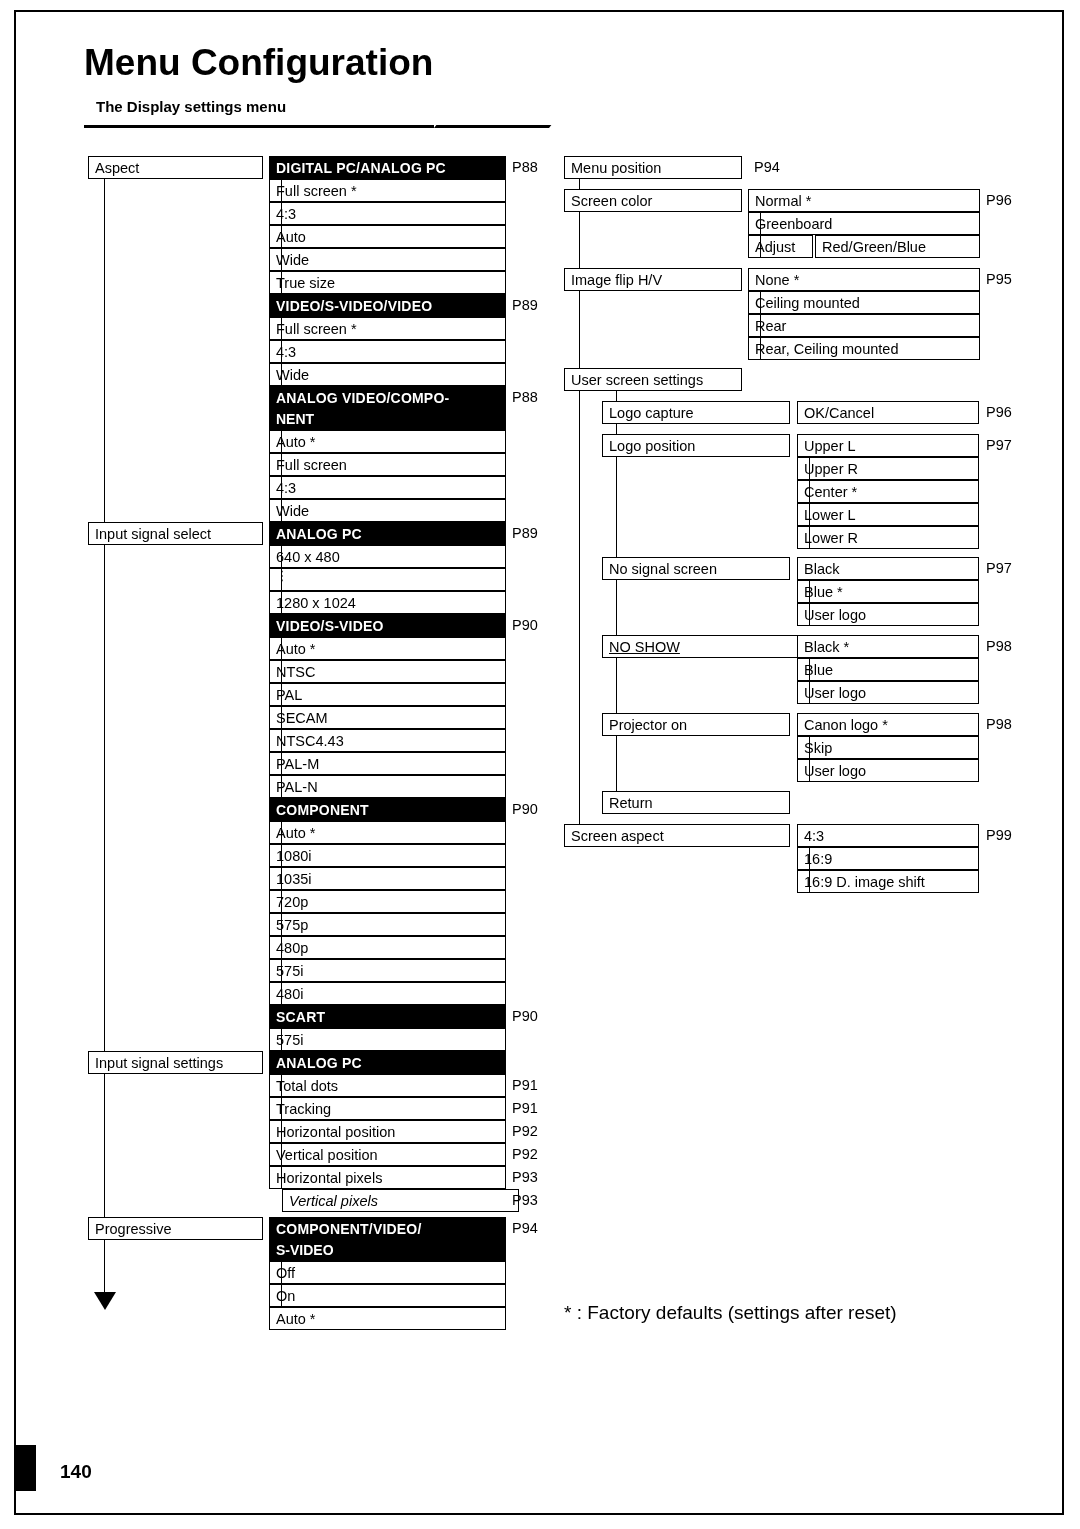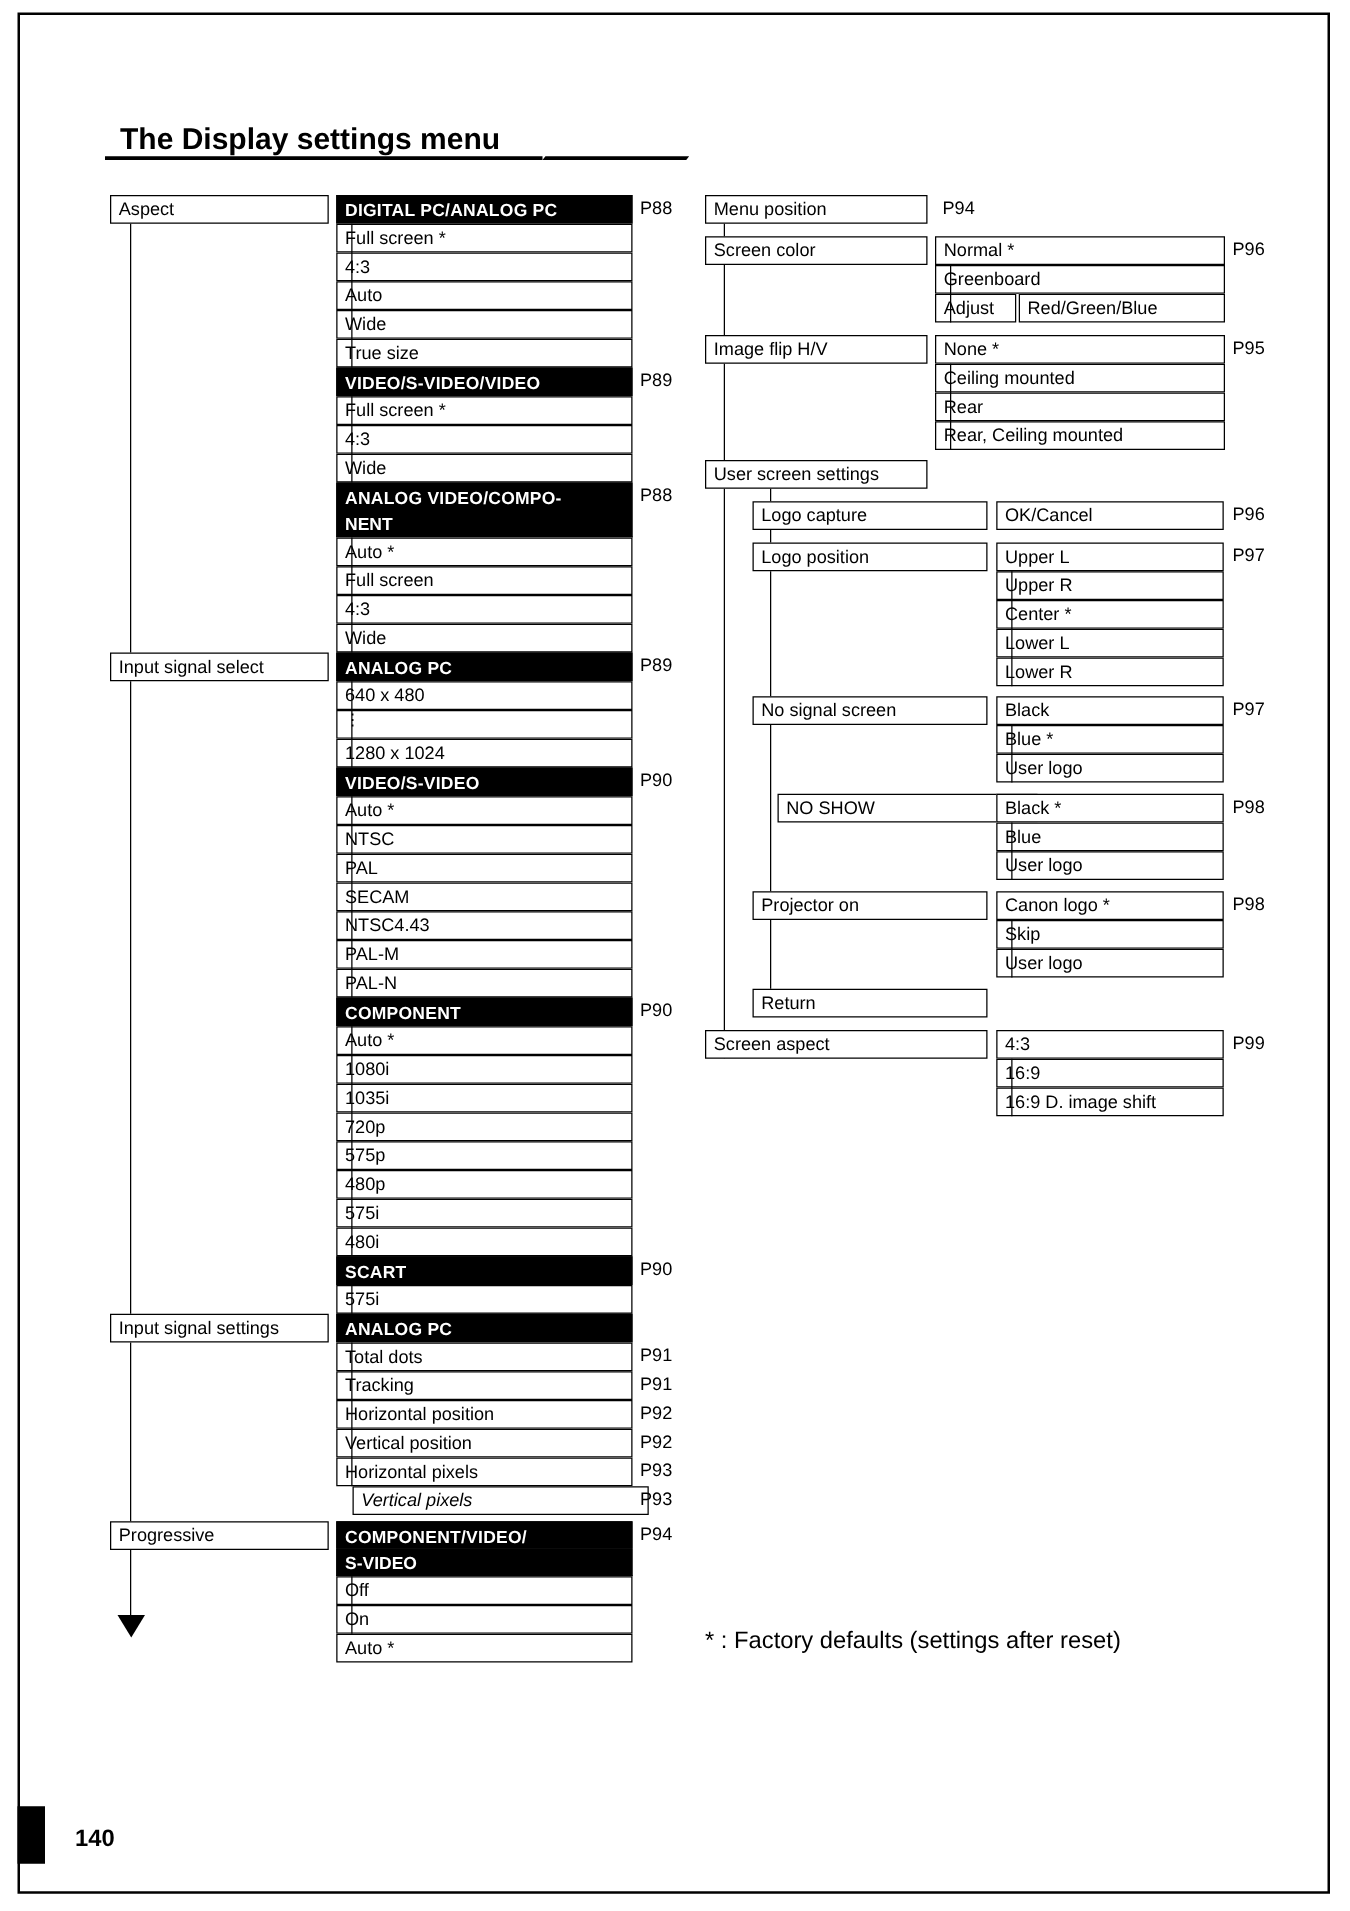--- a/index.html
+++ b/index.html
@@ -53,21 +53,21 @@
     position:absolute;
     left:350px; bottom:0;
     width:115px; height:3px;
     background:#000;
     transform-origin: left bottom;
     transform: skewX(-38deg);
   }
   .subtitle-text {
     position:absolute;
     left:12px; top:0px;
-    font-size:24px;
+    font-size:15px;
     font-weight:bold;
   }
   .page-num {
     position:absolute;
     left:44px; bottom:30px;
     font-size:19px;
     font-weight:bold;
   }
   .page-tab {
     position:absolute;
@@ -133,20 +133,21 @@
     font-size:19px;
     white-space:nowrap;
   }
 </style>
 </head>
 <body>
 
 <div class="page-frame">
   <div class="page-inner">
 
+    <h1 class="title">Menu Configuration</h1>
 
     <div class="subtitle-wrap">
       <div class="band"></div>
       <div class="subtitle-text">The Display settings menu</div>
     </div>
 
     <div class="vline" style="left:88px; top:165px; height:1120px;"></div>
     <div class="arrow-down" style="left:78px; top:1280px;"></div>
 
     <div class="box" style="left:72px; top:144px; width:175px; height:23px;">Aspect</div>
@@ -274,21 +275,21 @@
     <div class="box" style="left:781px; top:468px; width:182px; height:23px;">Center *</div>
     <div class="box" style="left:781px; top:491px; width:182px; height:23px;">Lower L</div>
     <div class="box" style="left:781px; top:514px; width:182px; height:23px;">Lower R</div>
 
     <div class="box" style="left:586px; top:545px; width:188px; height:23px;">No signal screen</div>
     <div class="box" style="left:781px; top:545px; width:182px; height:23px;">Black</div>
     <div class="pg" style="left:970px; top:546px;">P97</div>
     <div class="box" style="left:781px; top:568px; width:182px; height:23px;">Blue *</div>
     <div class="box" style="left:781px; top:591px; width:182px; height:23px;">User logo</div>
 
-    <div class="box" style="left:606px; top:623px; width:208px; height:23px;">NO SHOW</div>
+    <div class="box" style="left:586px; top:623px; width:208px; height:23px;text-decoration:underline;">NO SHOW</div>
     <div class="box" style="left:781px; top:623px; width:182px; height:23px;">Black *</div>
     <div class="pg" style="left:970px; top:624px;">P98</div>
     <div class="box" style="left:781px; top:646px; width:182px; height:23px;">Blue</div>
     <div class="box" style="left:781px; top:669px; width:182px; height:23px;">User logo</div>
 
     <div class="box" style="left:586px; top:701px; width:188px; height:23px;">Projector on</div>
     <div class="box" style="left:781px; top:701px; width:182px; height:23px;">Canon logo *</div>
     <div class="pg" style="left:970px; top:702px;">P98</div>
     <div class="box" style="left:781px; top:724px; width:182px; height:23px;">Skip</div>
     <div class="box" style="left:781px; top:747px; width:182px; height:23px;">User logo</div>

